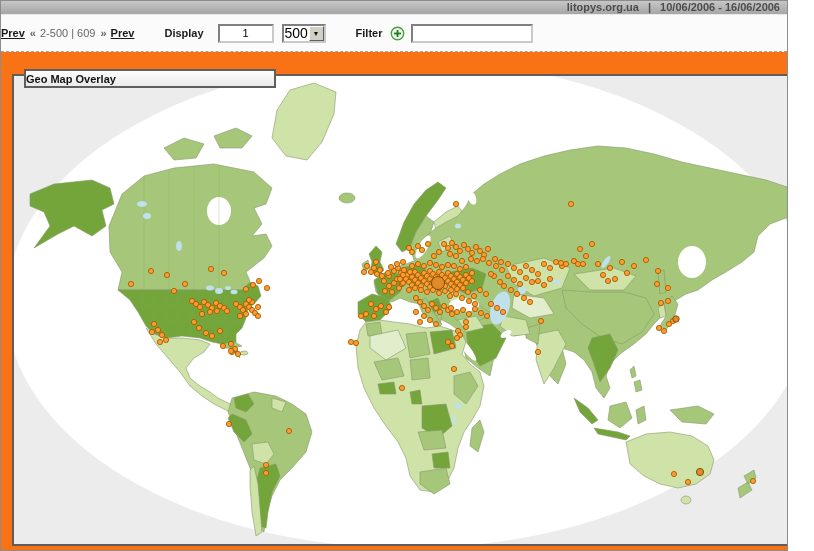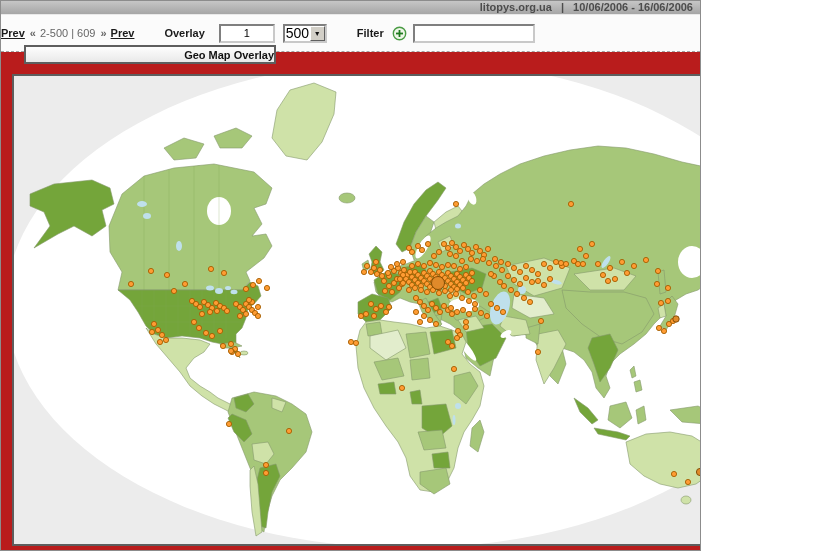--- a/index.html
+++ b/index.html
@@ -1,17 +1,17 @@
 <!DOCTYPE html>
 <html><head>
 <meta charset="utf-8">
 <style>
   * { margin:0; padding:0; box-sizing:border-box; }
   html,body { width:814px; height:551px; font-family:"Liberation Sans","DejaVu Sans",sans-serif; background:#fff; }
-  .window { position:relative; width:701px; height:551px; border:1px solid #8c8c8c; background:#b91c1c; overflow:hidden; }
+  .window { position:relative; width:788px; height:551px; border:1px solid #8c8c8c; background:#f97316; overflow:hidden; }
 
   .titlebar { height:14px; background:linear-gradient(#c6c6c6,#a6a6a6); border-bottom:1px solid #e9e9e9;
               text-align:right; padding-right:7px; line-height:13px; font-size:11px; font-weight:bold; color:#4c4c4c; }
   .titlebar span { margin-left:6px; }
 
   .navbar { height:37px; display:flex; align-items:center; background:#fbfbfb;
             border-bottom:1px dashed #a3a3a3; font-size:11px; color:#666; }
   .navlink { font-weight:bold; color:#1a1a1a; text-decoration:underline; cursor:pointer; }
   .navarrows { color:#666; margin:0 5px; font-weight:bold; letter-spacing:-1px; }
   .navrange { color:#666; }
@@ -22,22 +22,22 @@
   .t-start { width:56px; text-align:center; }
   .t-filter { width:122px; }
   .selectbox { height:19px; width:44px; border:2px solid #7f7f7f; border-bottom-color:#c9c9c9; border-right-color:#c9c9c9;
                background:#fff; display:flex; align-items:center; cursor:default; }
   .selectbox .selval { flex:1; font-size:14px; text-align:center; color:#000; }
   .selbtn { width:15px; height:15px; background:#d2cfc7; border:1px solid #fff; border-right-color:#5f5f5f;
             border-bottom-color:#5f5f5f; font-size:7px; line-height:13px; text-align:center; color:#111; }
   .plus-wrap { width:15px; height:15px; display:inline-block; margin:0 6px 0 8px; }
 
   .panel { position:absolute; left:11px; top:73px; width:792px; height:472px; border:2px solid #5e5e5e; background:#fff; }
-  .tab { position:absolute; left:23px; top:44px; width:252px; height:19px; border:2px solid #5e5e5e;
-         background:linear-gradient(#fdfdfd,#e9e9e9); z-index:3; text-align:right;
+  .tab { position:absolute; left:23px; top:68px; width:252px; height:19px; border:2px solid #5e5e5e;
+         background:linear-gradient(#fdfdfd,#e9e9e9); z-index:3; text-align:left;
          font-size:11px; font-weight:bold; color:#111; line-height:16px; }
   .panel svg { display:block; width:788px; height:468px; }
   .land { stroke:#85996b; stroke-width:0.6; }
   .sea  { stroke:none; }
   .statelines line { stroke:#7fa052; stroke-width:0.5; opacity:0.55; }
 </style>
 </head>
 <body>
 
 <div class="window">
@@ -49,21 +49,21 @@
   </div>
 
   <div class="navbar">
     <a class="navlink">Prev</a>
     <span class="navarrows">«</span>
     <span class="navrange">2-500 | 609</span>
     <span class="navarrows">»</span>
     <a class="navlink">Prev</a>
 
     <span class="gap-lg"></span>
-    <span class="lbl">Overlay</span>
+    <span class="lbl">Display</span>
     <span class="gap-md"></span>
     <input class="tinput t-start" value="1" style="">
     <span class="gap-sm"></span>
     <div class="selectbox">
       <span class="selval">500</span>
       <span class="selbtn">▼</span>
     </div>
 
     <span class="gap-lg"></span>
     <span class="lbl">Filter</span>

